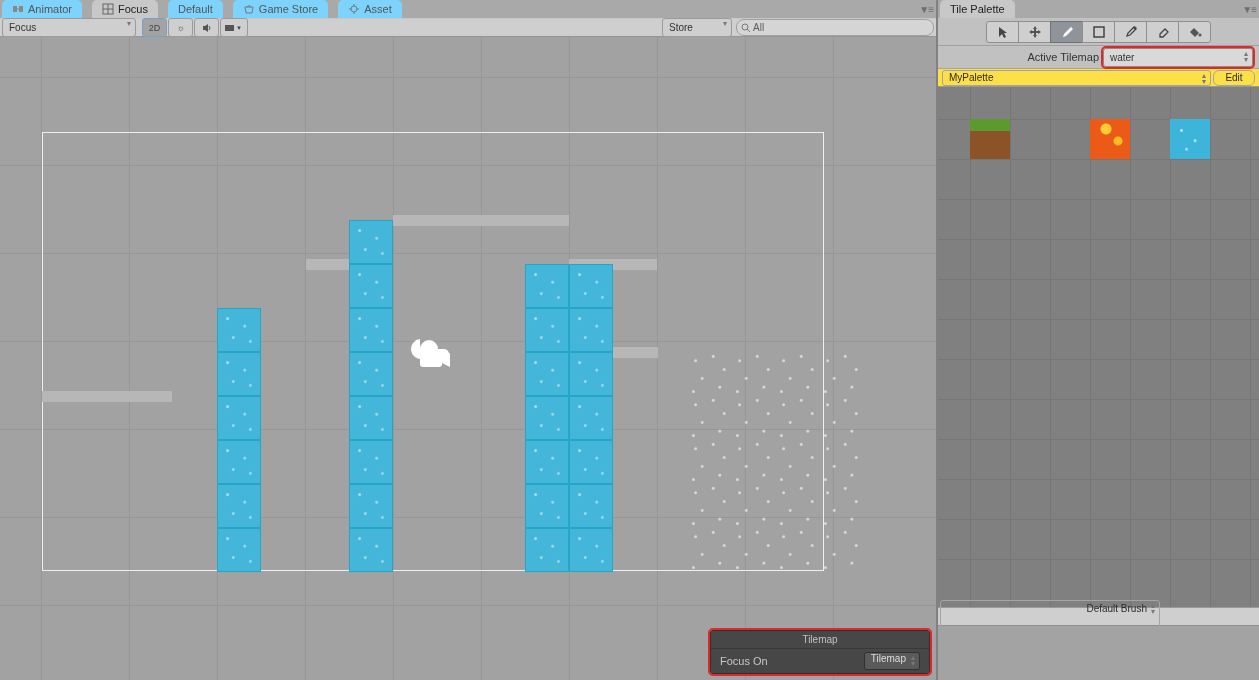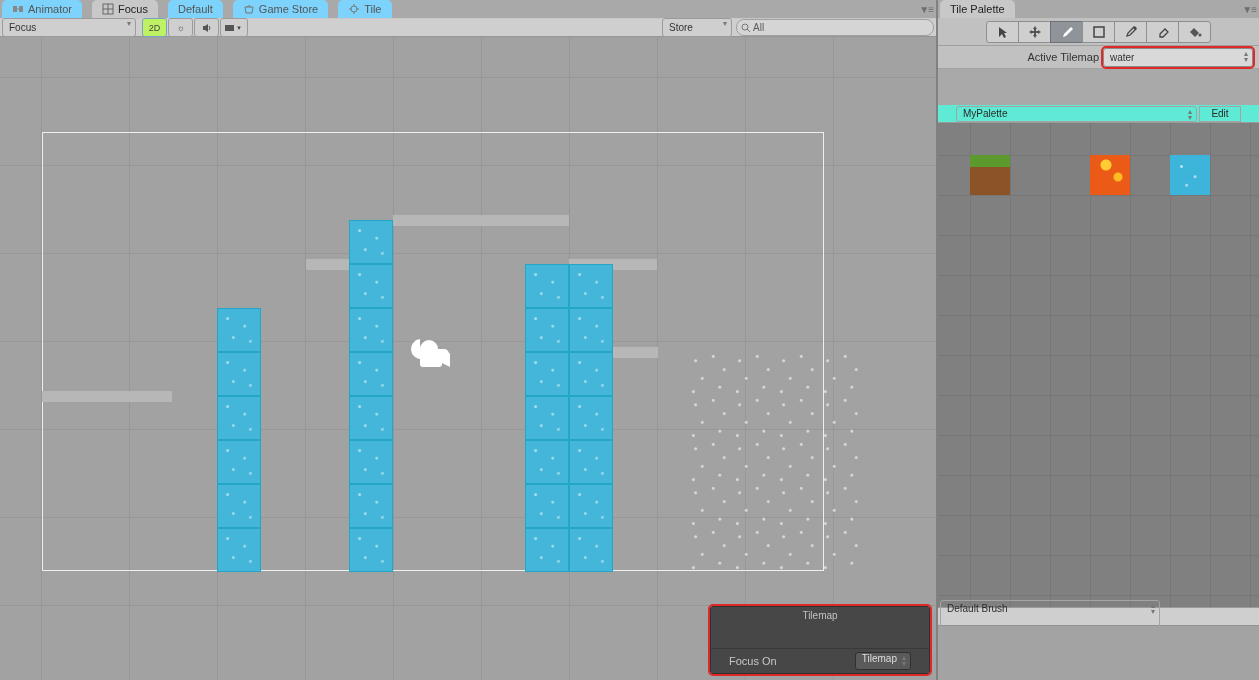--- a/index.html
+++ b/index.html
@@ -12,21 +12,21 @@
   .tab.active{background:#c8c8c8;color:#222;}
   .ico{width:12px;height:12px;margin-right:4px;display:flex;align-items:center;justify-content:center;}
   .ico svg{display:block}
   .pin-corner{position:absolute;right:3px;top:4px;color:#555;opacity:.7;font-size:10px;letter-spacing:-1px;}
   
   .scene-toolbar{height:17px;background:#cfcfcf;border-top:1px solid #c8c8c8;border-bottom:1px solid #959595;display:flex;align-items:center;position:relative;}
   .drop{height:17px;background:#cfcfcf;border:1px solid #9b9b9b;border-radius:3px;display:flex;align-items:center;padding:0 14px 0 6px;margin-left:2px;position:relative;font-size:10px;color:#333;}
   .mini{width:112px;}
   .tog-group{display:flex;margin-left:5px;}
   .tog{width:23px;height:17px;background:#cfcfcf;border:1px solid #9b9b9b;border-radius:3px;margin-left:1px;display:flex;align-items:center;justify-content:center;font-size:9px;color:#444;cursor:pointer;}
-  .tog.active{background:#bef264;border-color:#77a2c5;}
+  .tog.active{background:#a3a3a3;border-color:#77a2c5;}
   .right-cluster{position:absolute;right:2px;top:0;display:flex;align-items:center;height:17px;}
   .search{height:15px;width:192px;border:1px solid #a0a0a0;border-radius:8px;background:#d5d5d5;display:flex;align-items:center;padding-left:4px;margin-left:4px;font-size:10px;color:#5b5b5b;}
   
   .scene{flex:1;position:relative;background:#a2a2a2;overflow:hidden;}
   .gline{position:absolute;background:#979797;}
   .cam-frame{position:absolute;left:42px;top:95px;width:780px;height:437px;border:1px solid #efefef;}
   .tile{position:absolute;width:44px;height:44px;background:#43b6da;border:1px solid #24a7c6;box-sizing:border-box;}
   .tile::after{content:"";position:absolute;inset:2px;background:
      radial-gradient(circle at 20% 20%,rgba(255,255,255,.5) 0 1px,transparent 2px),
      radial-gradient(circle at 65% 40%,rgba(255,255,255,.45) 0 1px,transparent 2px),
@@ -37,48 +37,48 @@
      radial-gradient(circle at 15% 20%,rgba(255,255,255,.9) 0 1px,transparent 2px),
      radial-gradient(circle at 55% 10%,rgba(255,255,255,.9) 0 1px,transparent 2px),
      radial-gradient(circle at 80% 40%,rgba(255,255,255,.9) 0 1px,transparent 2px),
      radial-gradient(circle at 30% 60%,rgba(255,255,255,.9) 0 1px,transparent 2px),
      radial-gradient(circle at 70% 80%,rgba(255,255,255,.9) 0 1px,transparent 2px),
      radial-gradient(circle at 10% 90%,rgba(255,255,255,.9) 0 1px,transparent 2px);}
   .camera-gizmo{position:absolute;left:410px;top:302px;color:#fff;}
   
   .overlay{position:absolute;right:6px;bottom:6px;width:218px;background:#474747;border:1px solid #2f2f2f;border-radius:3px;outline:2px solid #e02828;color:#c7c7c7;}
   .overlay .hd{height:17px;text-align:center;line-height:17px;font-size:10px;color:#c2c2c2;}
-  .overlay .row{height:24px;border-top:1px solid #393939;display:flex;align-items:center;justify-content:space-between;padding:0 18px;font-size:11px;margin-top:24px;}
+  .overlay .row{height:24px;border-top:1px solid #393939;display:flex;align-items:center;justify-content:space-between;padding:0 9px;font-size:11px;}
   .minidrop{height:16px;border:1px solid #303030;border-radius:3px;background:#5a5a5a;padding:0 13px 0 6px;font-size:10px;color:#ddd;position:relative;}
   .arrows{position:absolute;right:4px;top:2px;font-size:8px;line-height:6px;color:#777;}
   
   .palette-tools{height:27px;background:#c1c1c1;border-bottom:1px solid #a0a0a0;display:flex;justify-content:center;align-items:center;}
   .ptool{width:31px;height:20px;border:1px solid #8f8f8f;background:#cfcfcf;margin-left:-1px;display:flex;align-items:center;justify-content:center;cursor:pointer;}
   .ptool:first-child{border-radius:3px 0 0 3px;margin-left:0;}
   .ptool:last-child{border-radius:0 3px 3px 0;}
   .ptool.active{background:#8e9499;border-color:#6d7276;color:#fff;}
   .active-row{height:22px;background:#c1c1c1;display:flex;align-items:center;justify-content:flex-end;padding:0 6px;border-bottom:1px solid #a3a3a3;}
   .label-text{font-size:11px;color:#333;margin-right:4px;}
   .field-drop{height:17px;width:128px;border:1px solid #8b8b8b;border-radius:3px;background:#d9d9d9;outline:2px solid #e02828;position:relative;padding:0 14px 0 6px;font-size:10px;color:#333;display:flex;align-items:center;}
-  .subbar{height:17px;background:#5eead4;border-bottom:1px solid #9a9a9a;display:flex;align-items:center;padding:0 18px;font-size:10px;margin-top:36px;}
+  .subbar{height:17px;background:#fde047;border-bottom:1px solid #9a9a9a;display:flex;align-items:center;padding:0 4px;font-size:10px;}
   .subbar .dd{flex:1;border:1px solid #a4a4a4;border-radius:3px;height:14px;display:flex;align-items:center;padding:0 12px 0 6px;margin-right:2px;position:relative;}
-  .subbar .edit{width:40px;height:14px;border:1px solid #a4a4a4;border-radius:0;display:flex;align-items:center;justify-content:center;}
+  .subbar .edit{width:40px;height:14px;border:1px solid #a4a4a4;border-radius:6px;display:flex;align-items:center;justify-content:center;}
   .palette-canvas{flex:1;background:#808080;position:relative;}
   .pgrid{position:absolute;inset:0;}
   .pg{position:absolute;background:#767676;}
   .swatch{position:absolute;width:40px;height:40px;}
   .sw-grass{top:32px;left:32px;background:linear-gradient(#5c9a2e 0 30%,#8c5326 30% 100%);}
   .sw-lava{top:32px;left:152px;background:radial-gradient(circle at 40% 25%,#ffcc33 0 5px,transparent 6px),radial-gradient(circle at 70% 55%,#ffbb22 0 4px,transparent 5px),#ec5a17;}
   .sw-water{top:32px;left:232px;background:#3db4d9;}
   .sw-water::after{content:"";position:absolute;inset:3px;background:
      radial-gradient(circle at 25% 25%,rgba(255,255,255,.6) 0 1px,transparent 2px),
      radial-gradient(circle at 65% 55%,rgba(255,255,255,.55) 0 1px,transparent 2px),
      radial-gradient(circle at 40% 80%,rgba(255,255,255,.5) 0 1px,transparent 2px);}
   .brush-bar{height:17px;background:#cfcfcf;border-top:1px solid #9a9a9a;display:flex;align-items:center;}
-  .brush-bar .dd{flex:0 0 200px;border:1px solid #a4a4a4;border-radius:3px;height:14px;margin:0 2px;padding:0 12px 17px 6px;position:relative;font-size:10px;display:flex;align-items:center;}
+  .brush-bar .dd{flex:0 0 200px;border:1px solid #a4a4a4;border-radius:3px;height:14px;margin:0 2px;padding:0 12px 17px 6px;position:relative;font-size:10px;display:flex;align-items:center;justify-content:flex-end;}
   .brush-bottom{flex:0 0 54px;background:#a3a3a3;border-top:1px solid #929292;}
 </style>
 </head>
 <body>
 
 <div class="root">
 
   <div class="left">
     <div class="tabstrip">
       <div class="tab">
@@ -113,21 +113,21 @@
           </span>
         <span>Game Store</span>
       </div>
       <div class="tab">
         <span class="ico">
             <svg width="12" height="12">
               <circle cx="6" cy="6" r="3" fill="none" stroke="#777"></circle>
               <path d="M1 6 L3 6 M9 6 L11 6 M6 1 L6 3 M6 9 L6 11" stroke="#777"></path>
             </svg>
           </span>
-        <span>Tile</span>
+        <span>Asset</span>
       </div>
       <div class="pin-corner">▼≡</div>
     </div>
 
     <div class="scene-toolbar">
       <div class="drop mini">
         <span>Focus</span>
         <span class="arrows">▾</span>
       </div>
       <div class="tog-group">

